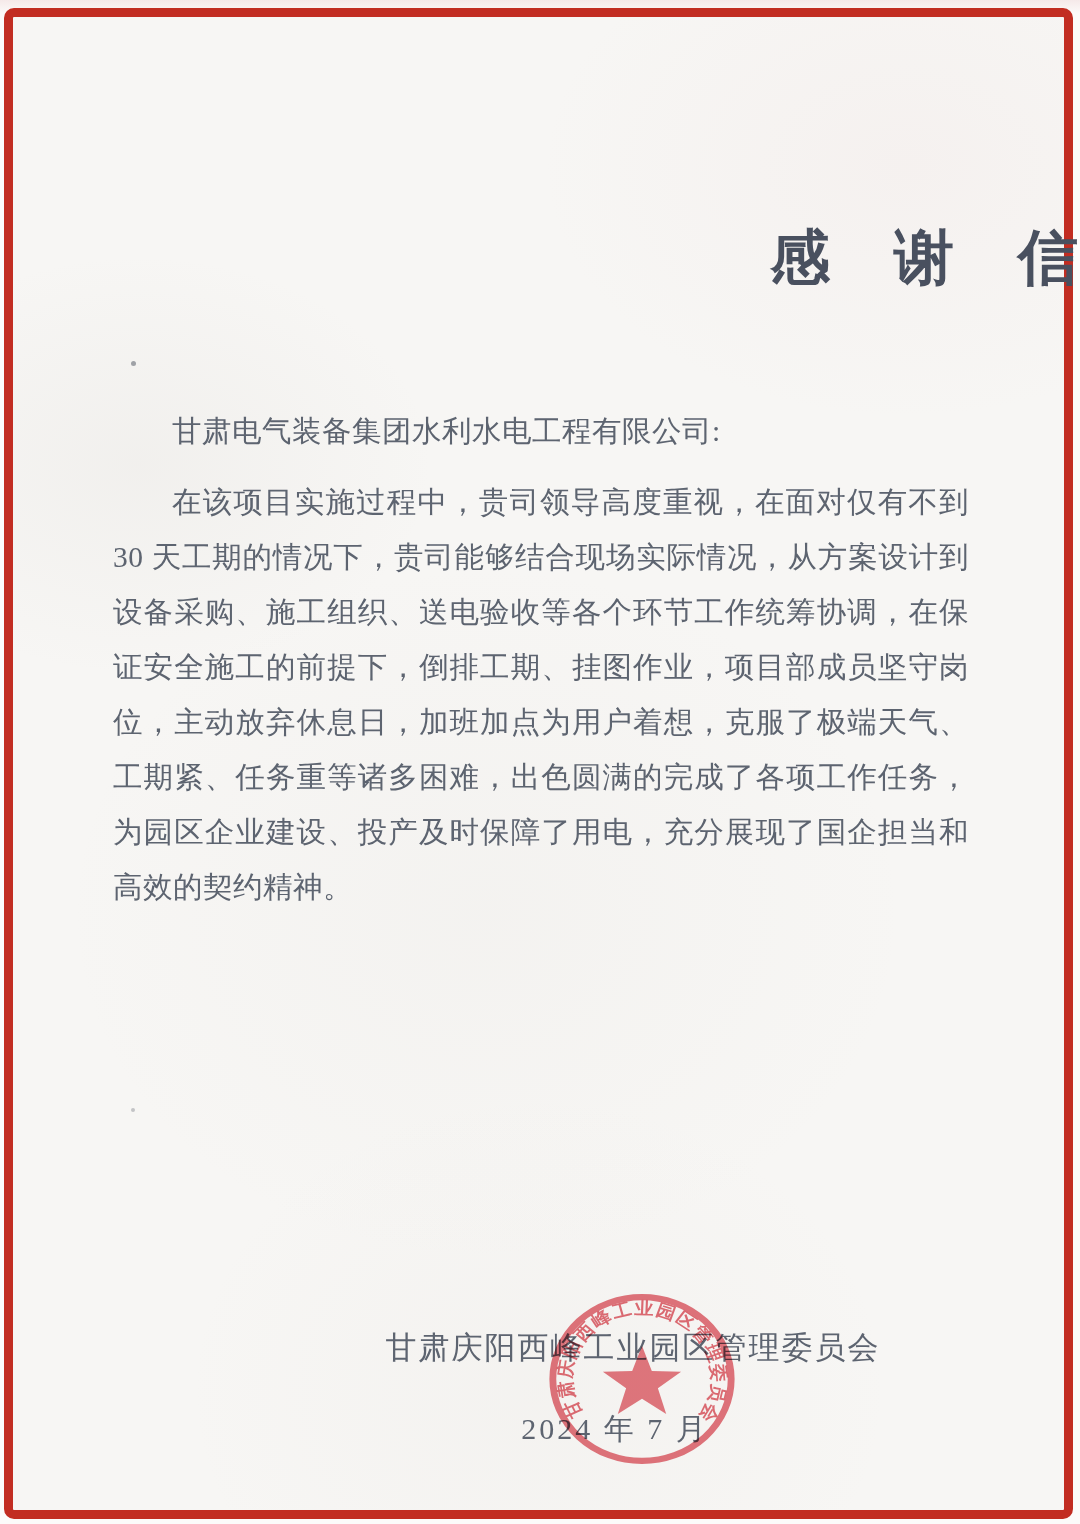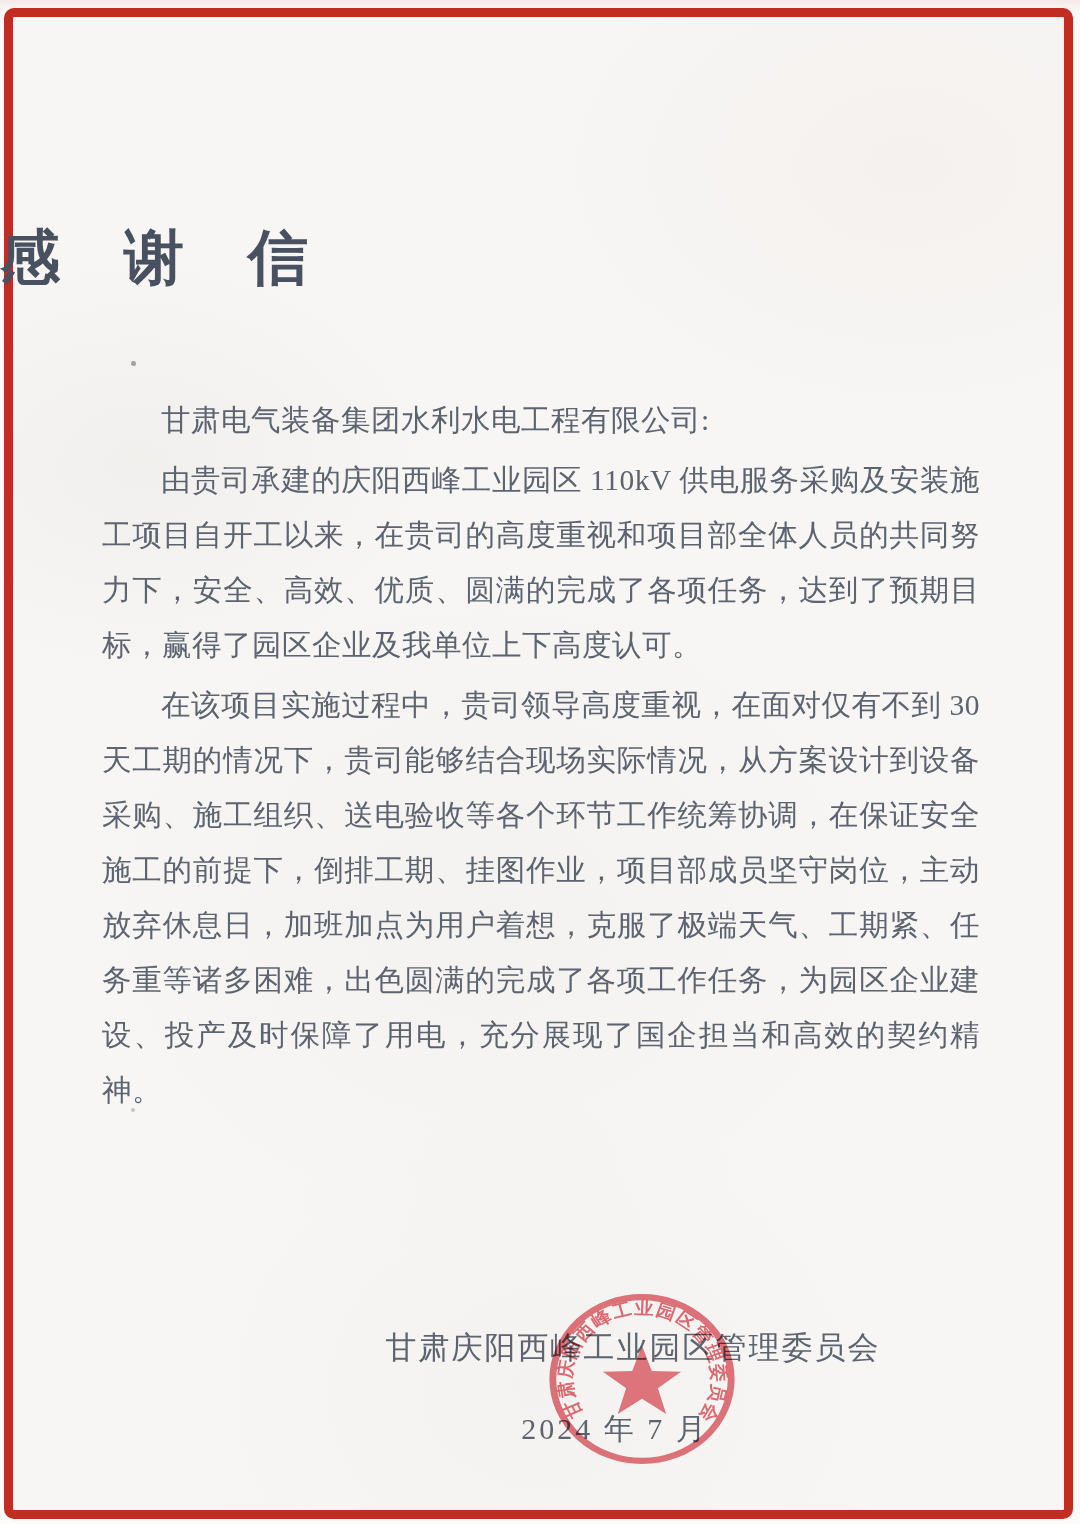--- a/index.html
+++ b/index.html
@@ -24,36 +24,36 @@
     background:
       radial-gradient(420px 300px at 12% 30%, rgba(190,185,178,0.10), transparent 70%),
       radial-gradient(520px 360px at 85% 10%, rgba(232,204,204,0.12), transparent 70%),
       radial-gradient(600px 500px at 45% 60%, rgba(200,195,188,0.07), transparent 70%),
       radial-gradient(500px 420px at 50% 92%, rgba(205,198,190,0.08), transparent 70%),
       var(--paper);
   }
   .letter-title{
     position:absolute;
     top:218px; left:0; width:100%;
-    text-align:left;
+    text-align:right;
     font-size:60px;
     font-weight:700;
     color:var(--title-ink);
     letter-spacing:2px;
   }
   .letter-body{
     position:absolute;
     top:388px; left:97px; width:888px;
     font-size:29.5px;
     line-height:55px;
     color:var(--body-ink);
     text-align:justify;
     letter-spacing:0.5px;
   }
-  .letter-body p{ text-indent:2em; margin:5px; }
+  .letter-body p{ text-indent:2em; margin:16px; }
   .salutation{ text-indent:0; }
   .signature-line{
     position:absolute;
     top:1327px; left:50%;
     transform:translateX(calc(-50% + 93px));
     white-space:nowrap;
     font-size:31px;
     letter-spacing:2px;
     color:var(--body-ink);
   }
@@ -90,21 +90,20 @@
 </head>
 <body>
 
 <div class="frame"></div>
 
 <div class="letter-title">感　谢　信</div>
 
 <div class="letter-body">
   <p class="salutation">甘肃电气装备集团水利水电工程有限公司:</p>
   <div>
-      <p>由贵司承建的庆阳西峰工业园区 110kV 供电服务采购及安装施工项目自开工以来，在贵司的高度重视和项目部全体人员的共同努力下，安全、高效、优质、圆满的完成了各项任务，达到了预期目标，赢得了园区企业及我单位上下高度认可。</p>
       <p>在该项目实施过程中，贵司领导高度重视，在面对仅有不到 30 天工期的情况下，贵司能够结合现场实际情况，从方案设计到设备采购、施工组织、送电验收等各个环节工作统筹协调，在保证安全施工的前提下，倒排工期、挂图作业，项目部成员坚守岗位，主动放弃休息日，加班加点为用户着想，克服了极端天气、工期紧、任务重等诸多困难，出色圆满的完成了各项工作任务，为园区企业建设、投产及时保障了用电，充分展现了国企担当和高效的契约精神。</p>
     </div>
 </div>
 
 <div class="signature-line">甘肃庆阳西峰工业园区管理委员会</div>
 
 <div class="date-line">2024 年 7 月</div>
 
 <svg class="seal" viewBox="0 0 200 200" preserveAspectRatio="none" xmlns="http://www.w3.org/2000/svg">
   <circle class="ring" cx="100" cy="100" r="91"></circle>

